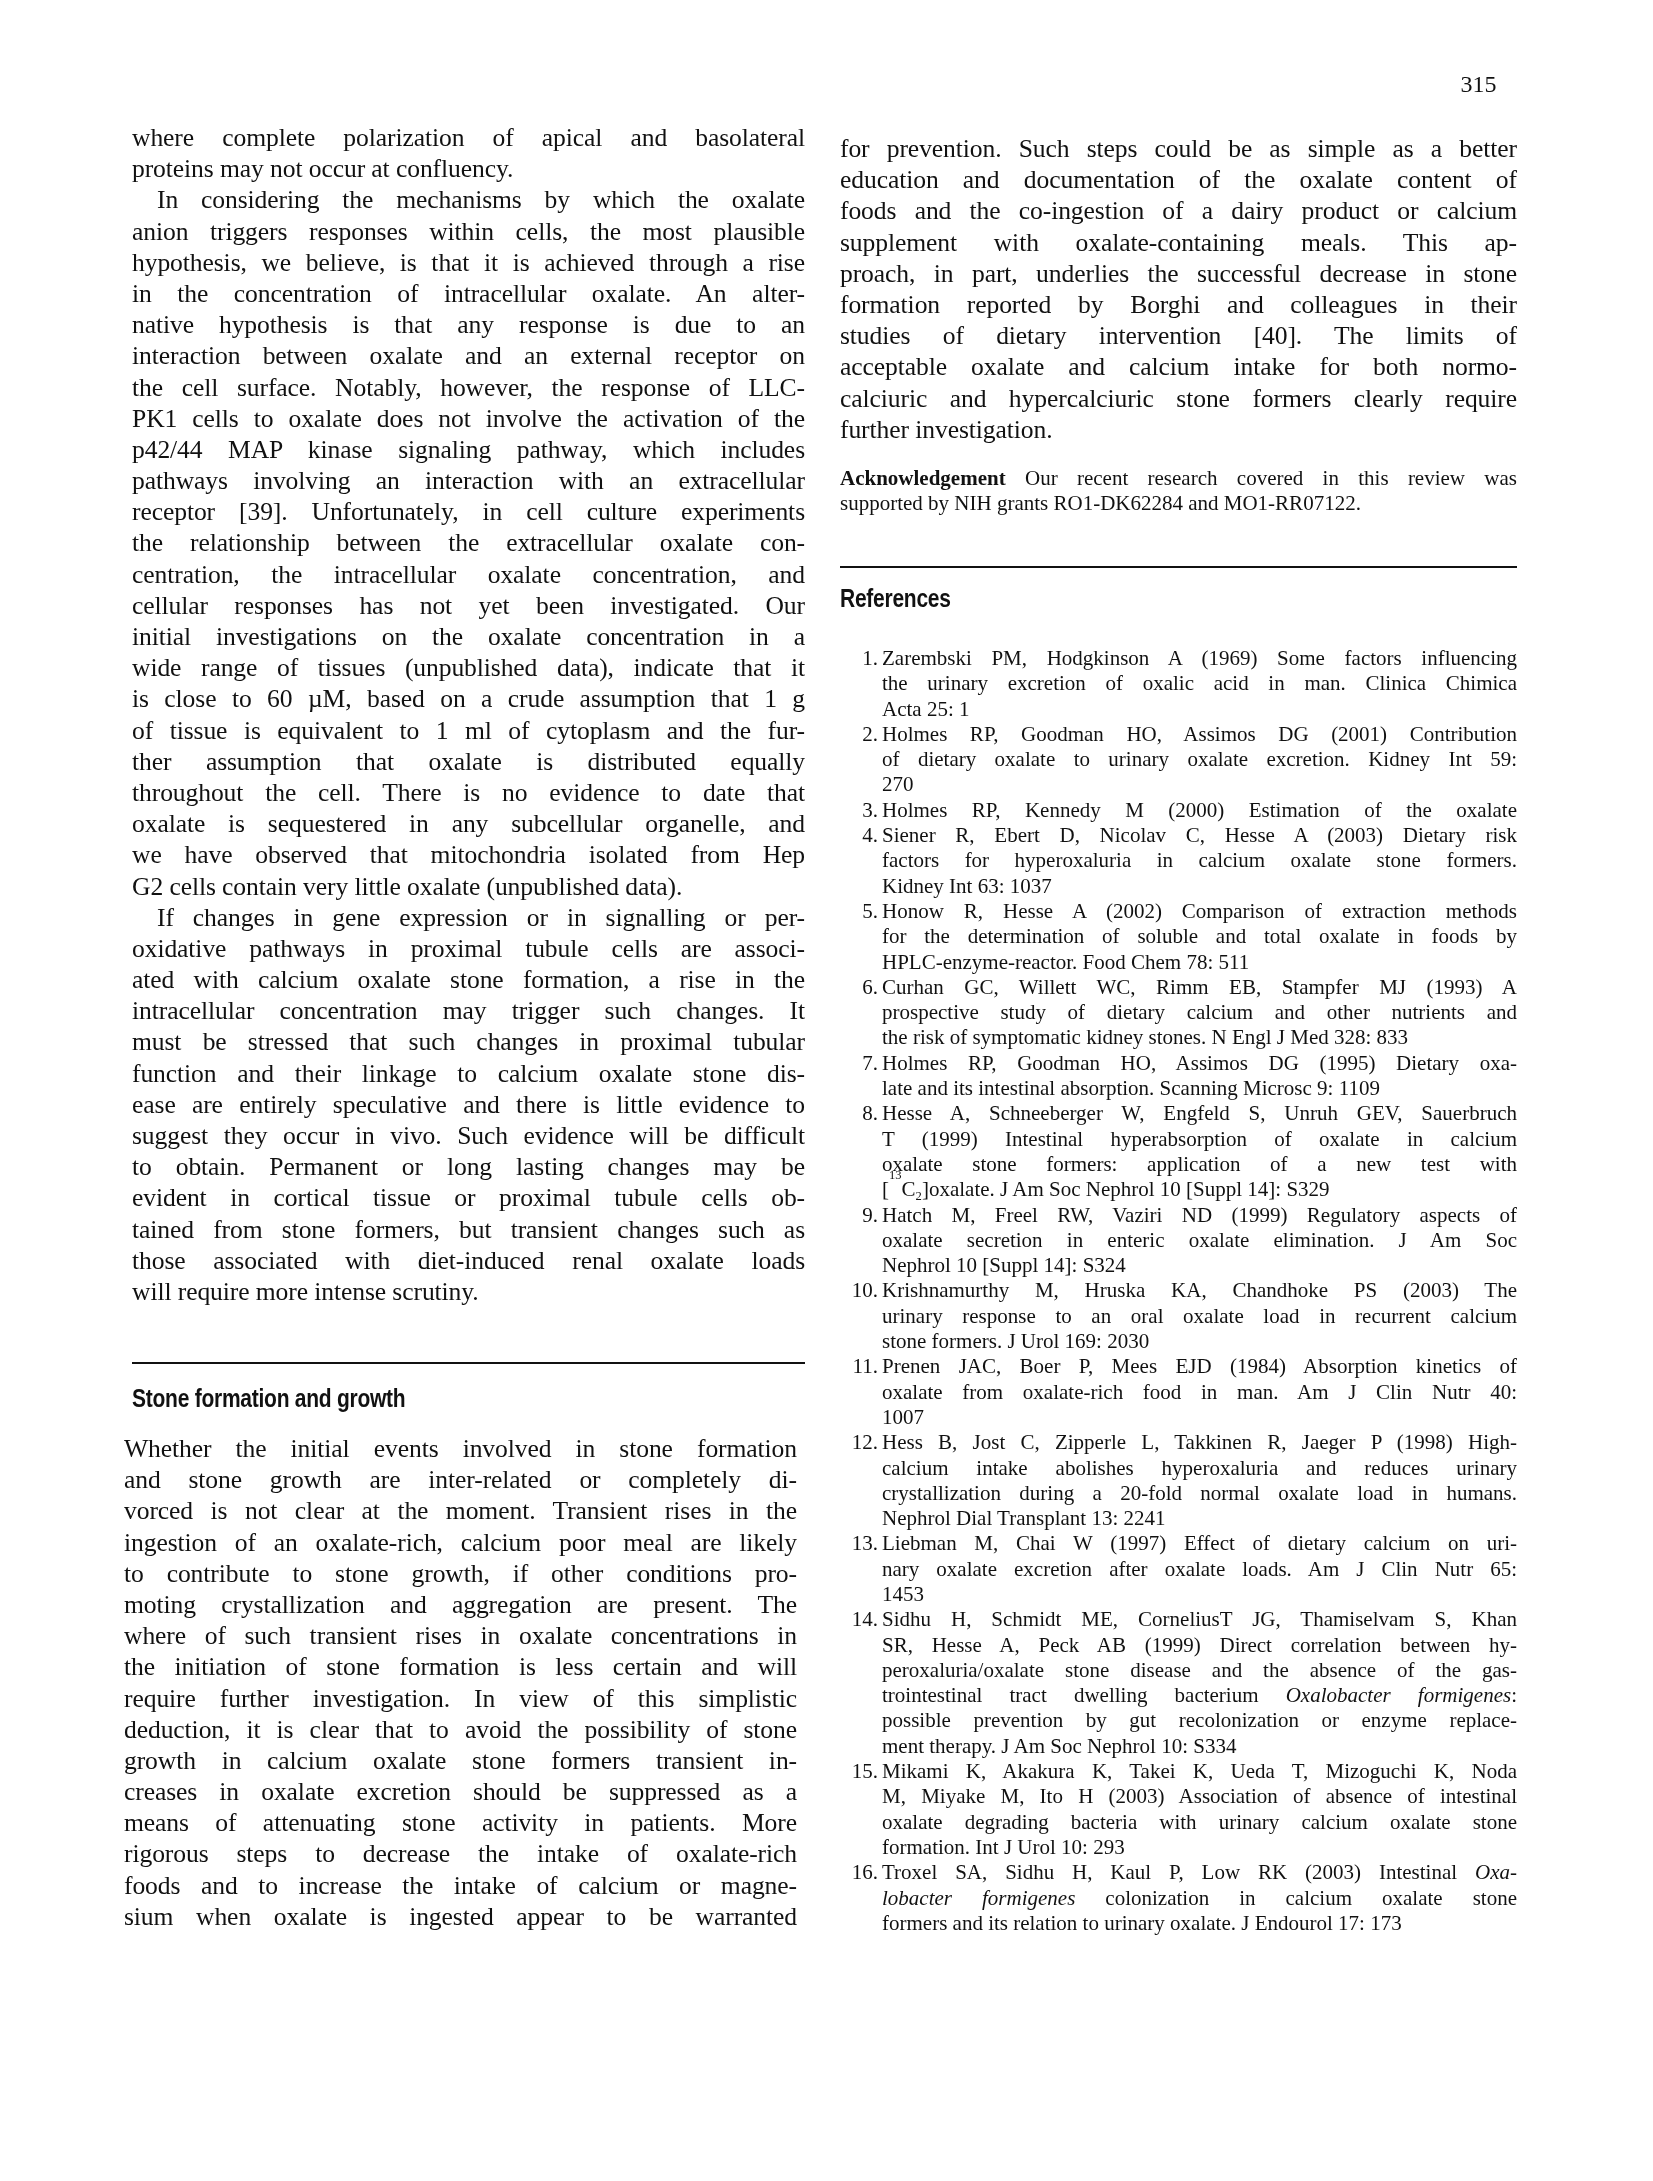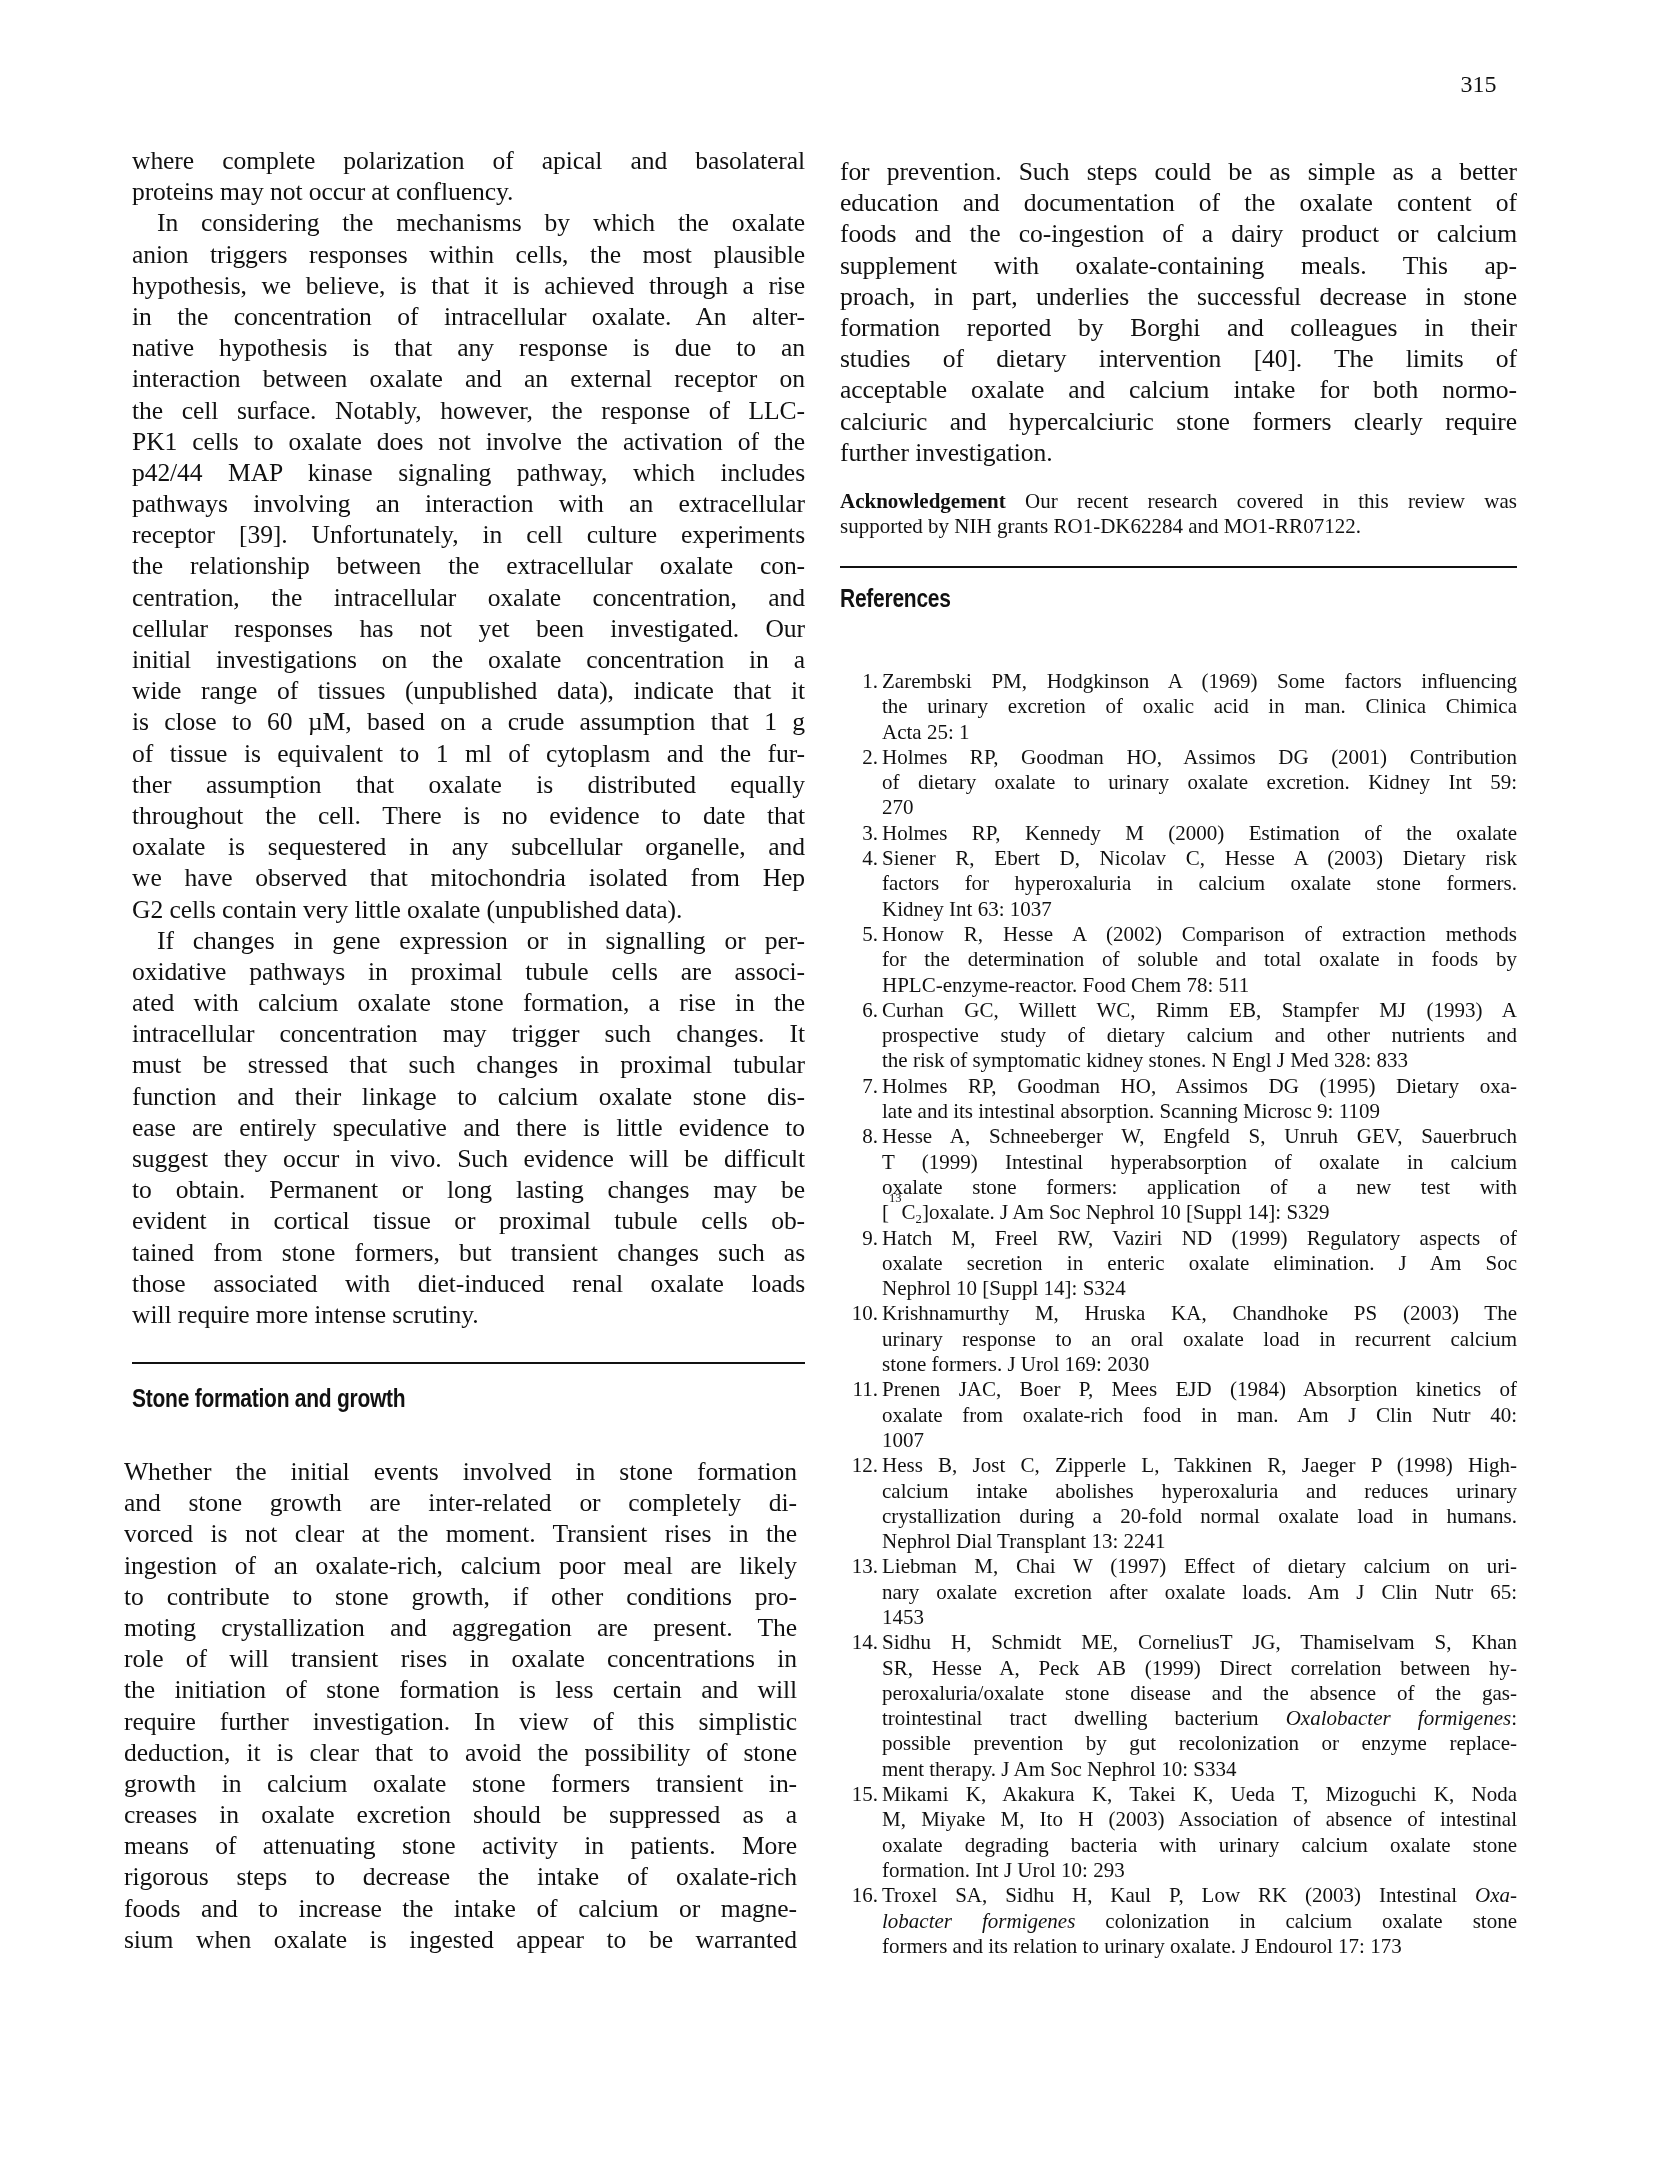--- a/index.html
+++ b/index.html
@@ -1,20 +1,20 @@
 <!DOCTYPE html>
 <html><head>
 <meta charset="utf-8">
 <style>
   html, body { margin: 0; padding: 0; background: #ffffff; }
   body { width: 1653px; height: 2181px; position: relative; overflow: hidden;
          font-family: "Liberation Serif", "DejaVu Serif", serif; color: #111111; }
   .page-number { position: absolute; left: 1440px; top: 70px; width: 77px; text-align: center;
                  font-size: 24px; line-height: 28px; }
-  .block { position: absolute; margin-top: 23px; }
+  .block { position: absolute; }
   .line { white-space: nowrap; overflow: visible; text-align: justify; text-align-last: justify; display: block; }
   .line.ragged { text-align-last: left; }
   .line.indent { padding-left: 25px; }
   .body-text { font-size: 25.6px; line-height: 31.2px; letter-spacing: -0.1px; }
   .body-text .line { height: 31.2px; white-space: normal; }
   .rule { position: absolute; height: 2px; background: #111111; }
   .section-heading { position: absolute; font-family: "Liberation Sans", "DejaVu Sans", sans-serif;
                      font-weight: bold; font-size: 25px; line-height: 30px; transform: scaleX(0.84);
                      transform-origin: left center; white-space: nowrap; letter-spacing: -0.3px; }
   .ack { font-size: 21px; line-height: 24.6px; }
@@ -77,21 +77,21 @@
 <div class="rule" style="left:132px; top:1362px; width:673px;"></div>
 <div class="section-heading" style="left:132px; top:1383px;">Stone formation and growth</div>
 
 <div class="block body-text" id="block-b" style="left:124px; top:1433px; width:673px;">
     <div class="line">Whether the initial events involved in stone formation</div>
     <div class="line">and stone growth are inter-related or completely di-</div>
     <div class="line">vorced is not clear at the moment. Transient rises in the</div>
     <div class="line">ingestion of an oxalate-rich, calcium poor meal are likely</div>
     <div class="line">to contribute to stone growth, if other conditions pro-</div>
     <div class="line">moting crystallization and aggregation are present. The</div>
-    <div class="line">role of will transient rises in oxalate concentrations in</div>
+    <div class="line">where of such transient rises in oxalate concentrations in</div>
     <div class="line">the initiation of stone formation is less certain and will</div>
     <div class="line">require further investigation. In view of this simplistic</div>
     <div class="line">deduction, it is clear that to avoid the possibility of stone</div>
     <div class="line">growth in calcium oxalate stone formers transient in-</div>
     <div class="line">creases in oxalate excretion should be suppressed as a</div>
     <div class="line">means of attenuating stone activity in patients. More</div>
     <div class="line">rigorous steps to decrease the intake of oxalate-rich</div>
     <div class="line">foods and to increase the intake of calcium or magne-</div>
     <div class="line">sium when oxalate is ingested appear to be warranted</div>
   </div>

